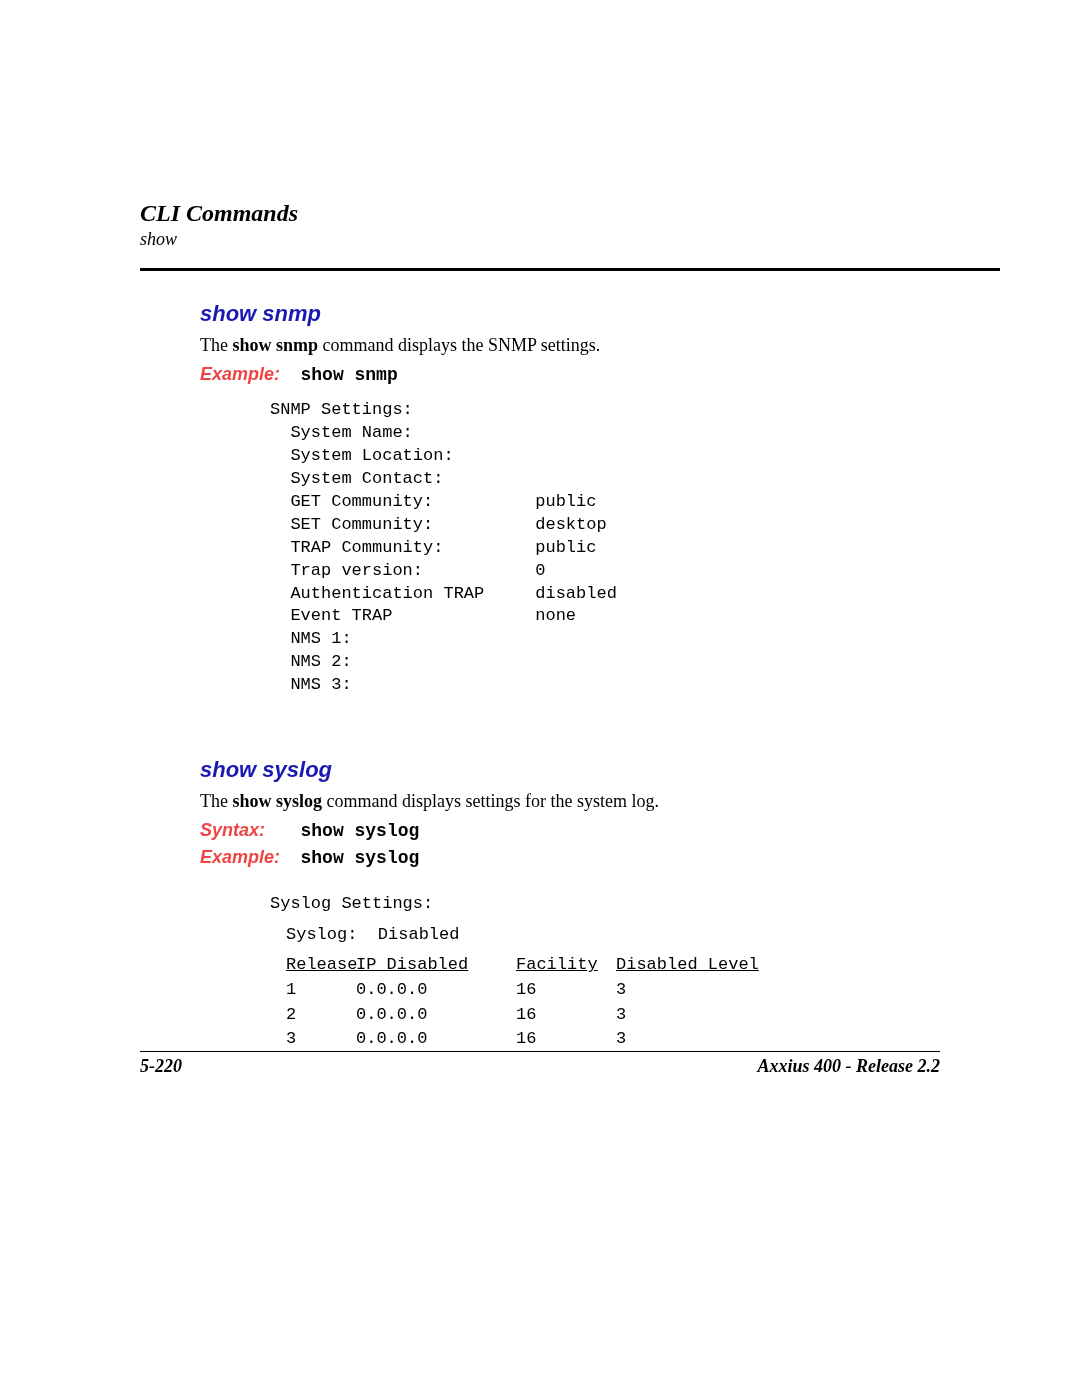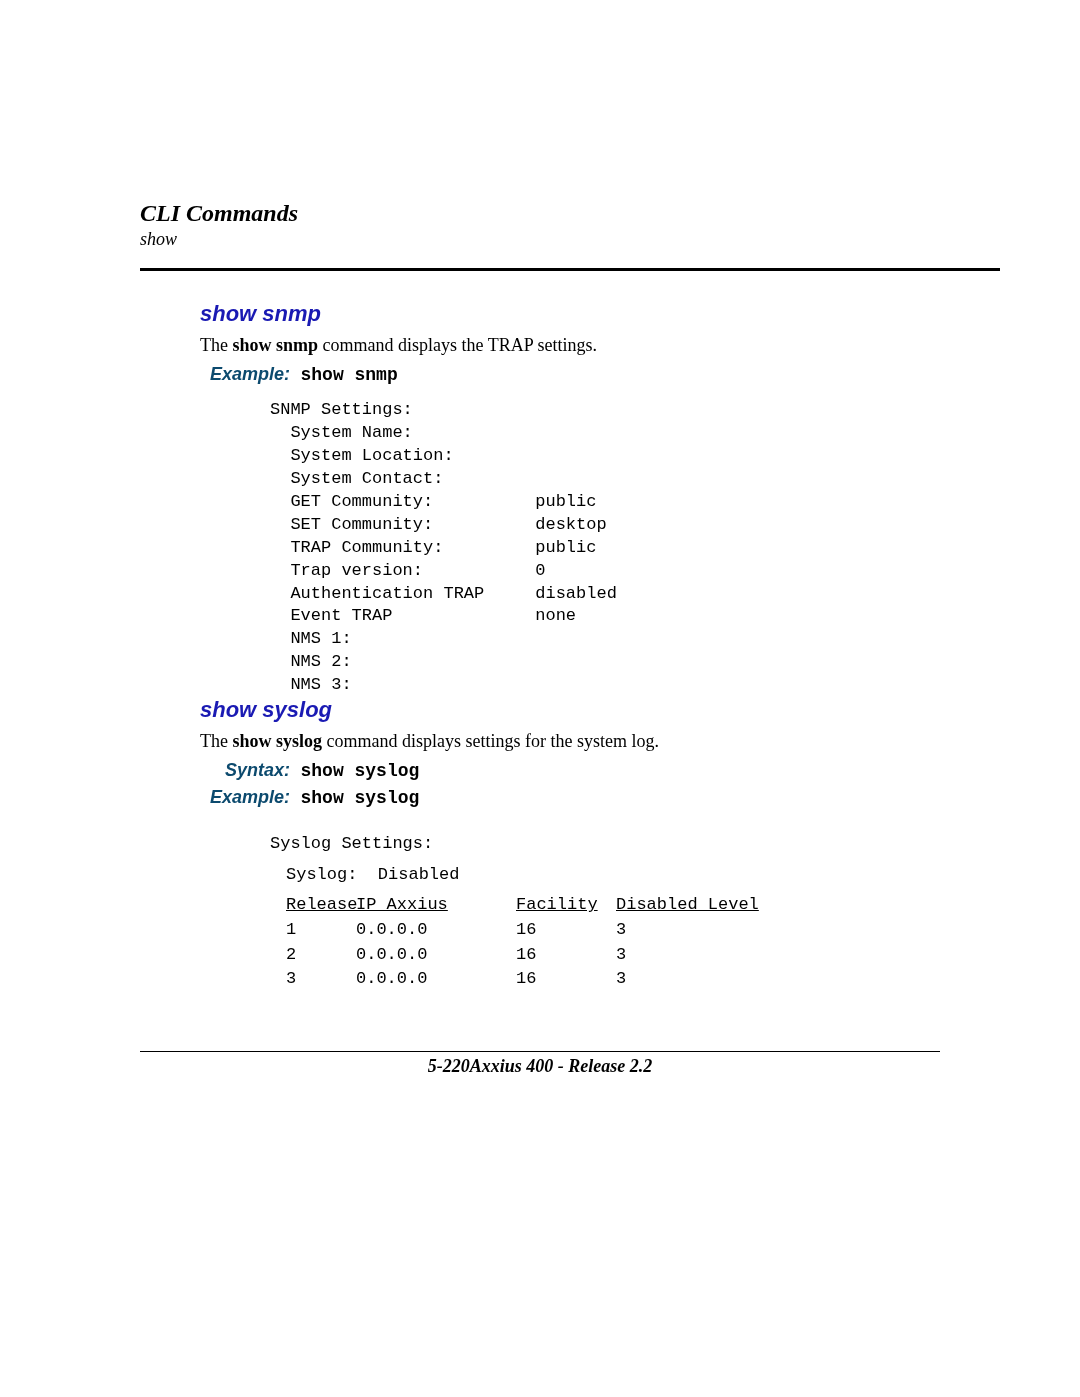--- a/index.html
+++ b/index.html
@@ -51,38 +51,38 @@
     font-weight: bold;
   }
   .label-row {
     margin: 6px 0;
     font-size: 18px;
   }
   .lbl {
     font-family: Arial, Helvetica, sans-serif;
     font-weight: bold;
     font-style: italic;
-    color: #0c4a6e;
+    color: #ef4444;
     display: inline-block;
     width: 90px;
-    text-align: right;
     margin-right: 6px;
   }
   .mono {
     font-family: "Courier New", Courier, monospace;
     font-weight: bold;
   }
   pre.output {
     font-family: "Courier New", Courier, monospace;
     font-size: 17px;
     line-height: 1.35;
     margin: 14px 0 0 70px;
     white-space: pre;
   }
   .block2 {
+    margin-top: 60px;
   }
   .syslog-block {
     font-family: "Courier New", Courier, monospace;
     font-size: 17px;
     line-height: 1.45;
     margin: 24px 0 0 70px;
   }
   .syslog-row span { display:inline-block; }
   .col-srv { width: 70px; }
   .col-ip { width: 160px; }
@@ -95,39 +95,39 @@
     right: 140px;
     bottom: 320px;
   }
   .rule-thin {
     border: none;
     border-top: 1.5px solid #000;
     margin: 0 0 4px 0;
   }
   .footer-row {
     display: flex;
-    justify-content: center;
+    justify-content: space-between;
     font-style: italic;
     font-weight: bold;
     font-size: 18px;
   }
 </style>
 </head>
 <body>
 
 <div class="page">
   <div class="hdr-title">CLI Commands</div>
   <div class="hdr-sub">show</div>
   <hr class="rule-thick">
 
   <div class="content">
 
     <div class="section-head">show snmp</div>
     <p class="body-text">
-      <span>The </span><span class="cmd">show snmp</span><span> command displays the TRAP settings.</span>
+      <span>The </span><span class="cmd">show snmp</span><span> command displays the SNMP settings.</span>
     </p>
     <div class="label-row">
       <span class="lbl">Example:</span>
       <span class="mono">show snmp</span>
     </div>
     <pre class="output">SNMP Settings:
   System Name:
   System Location:
   System Contact:
   GET Community:          public
@@ -153,21 +153,21 @@
         <span class="lbl">Example:</span>
         <span class="mono">show syslog</span>
       </div>
 
       <div class="syslog-block">
         <div>Syslog Settings:</div>
         <div style="padding-left:16px; margin-top:6px;">
           <span>Syslog:</span>&nbsp;&nbsp;<span>Disabled</span>
         </div>
         <div style="padding-left:16px; margin-top:6px;" class="syslog-row">
-          <span class="col-srv ul">Release</span><span class="col-ip ul">IP Axxius</span><span class="col-fac ul">Facility</span><span class="col-thr ul">Disabled Level</span>
+          <span class="col-srv ul">Release</span><span class="col-ip ul">IP Disabled</span><span class="col-fac ul">Facility</span><span class="col-thr ul">Disabled Level</span>
         </div>
         <div style="padding-left:16px;" class="syslog-row">
           <span class="col-srv">1</span><span class="col-ip">0.0.0.0</span><span class="col-fac">16</span><span class="col-thr">3</span>
         </div>
         <div style="padding-left:16px;" class="syslog-row">
           <span class="col-srv">2</span><span class="col-ip">0.0.0.0</span><span class="col-fac">16</span><span class="col-thr">3</span>
         </div>
         <div style="padding-left:16px;" class="syslog-row">
           <span class="col-srv">3</span><span class="col-ip">0.0.0.0</span><span class="col-fac">16</span><span class="col-thr">3</span>
         </div>

